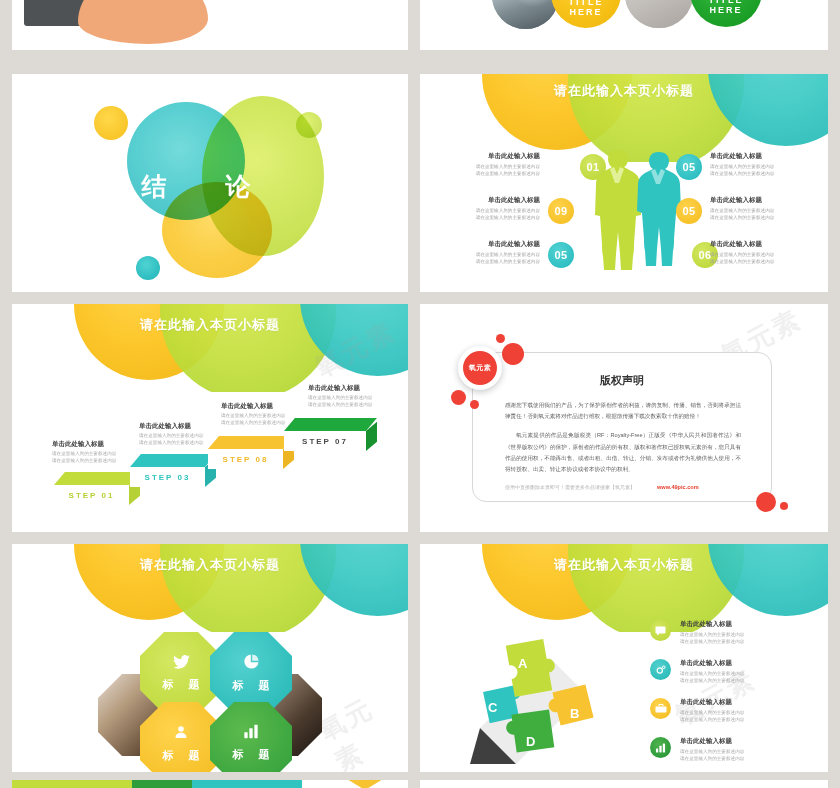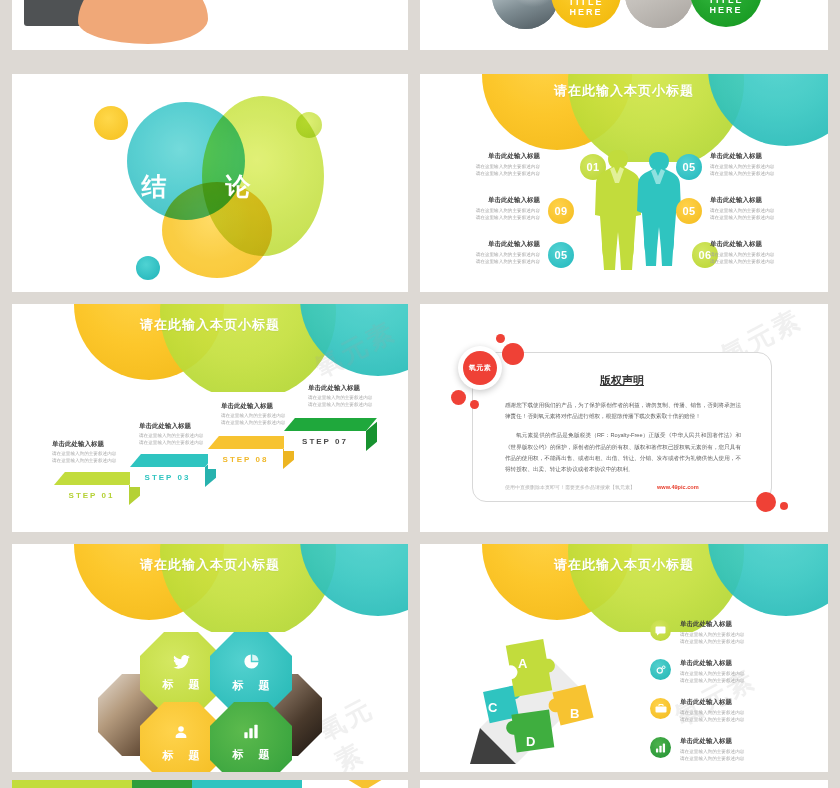--- a/index.html
+++ b/index.html
@@ -273,21 +273,21 @@
         <span>STEP 07</span>
       </div>
       <div class="side" style="background:#17922f;"></div>
     </div>
   </div>
 
   <div class="slide" style="left:420px;top:304px;width:408px;height:228px;">
     <div class="wm" style="left:298px;top:16px;">氧元素</div>
 
     <div class="cpbox" style="left:52px;top:48px;width:300px;height:150px;">
-      <div class="cp-title" style="margin-top:20px;text-decoration:underline;">版权声明</div>
+      <div class="cp-title" style="margin-top:20px;">版权声明</div>
       <div class="cp-p" style="margin:12px 30px 0 32px;">感谢您下载使用我们的产品，为了保护原创作者的利益，请勿复制、传播、销售，否则将承担法律责任！否则氧元素将对作品进行维权，根据散传播下载次数索取十倍的赔偿！</div>
       <div class="cp-p" style="margin:8px 30px 0 32px;text-indent:11px;">氧元素提供的作品是免版税类（RF：Royalty-Free）正版受《中华人民共和国著作法》和《世界版权公约》的保护，原创者的作品的所有权、版权和著作权已授权氧元素所有，您只具有作品的使用权，不能再出售、或者出租、出借、转让、分销、发布或者作为礼物供他人使用，不得转授权、出卖、转让本协议或者本协议中的权利。</div>
       <div style="display:flex;align-items:center;margin:9px 30px 0 32px;gap:22px;">
         <div class="cp-foot">使用中直接删除本页即可！需要更多作品请搜索【氧元素】</div>
         <div class="cp-url">www.49pic.com</div>
       </div>
     </div>
 
     <div class="dot" style="left:76px;top:30px;width:9px;height:9px;"></div>
     <div class="dot" style="left:82px;top:39px;width:22px;height:22px;"></div>

